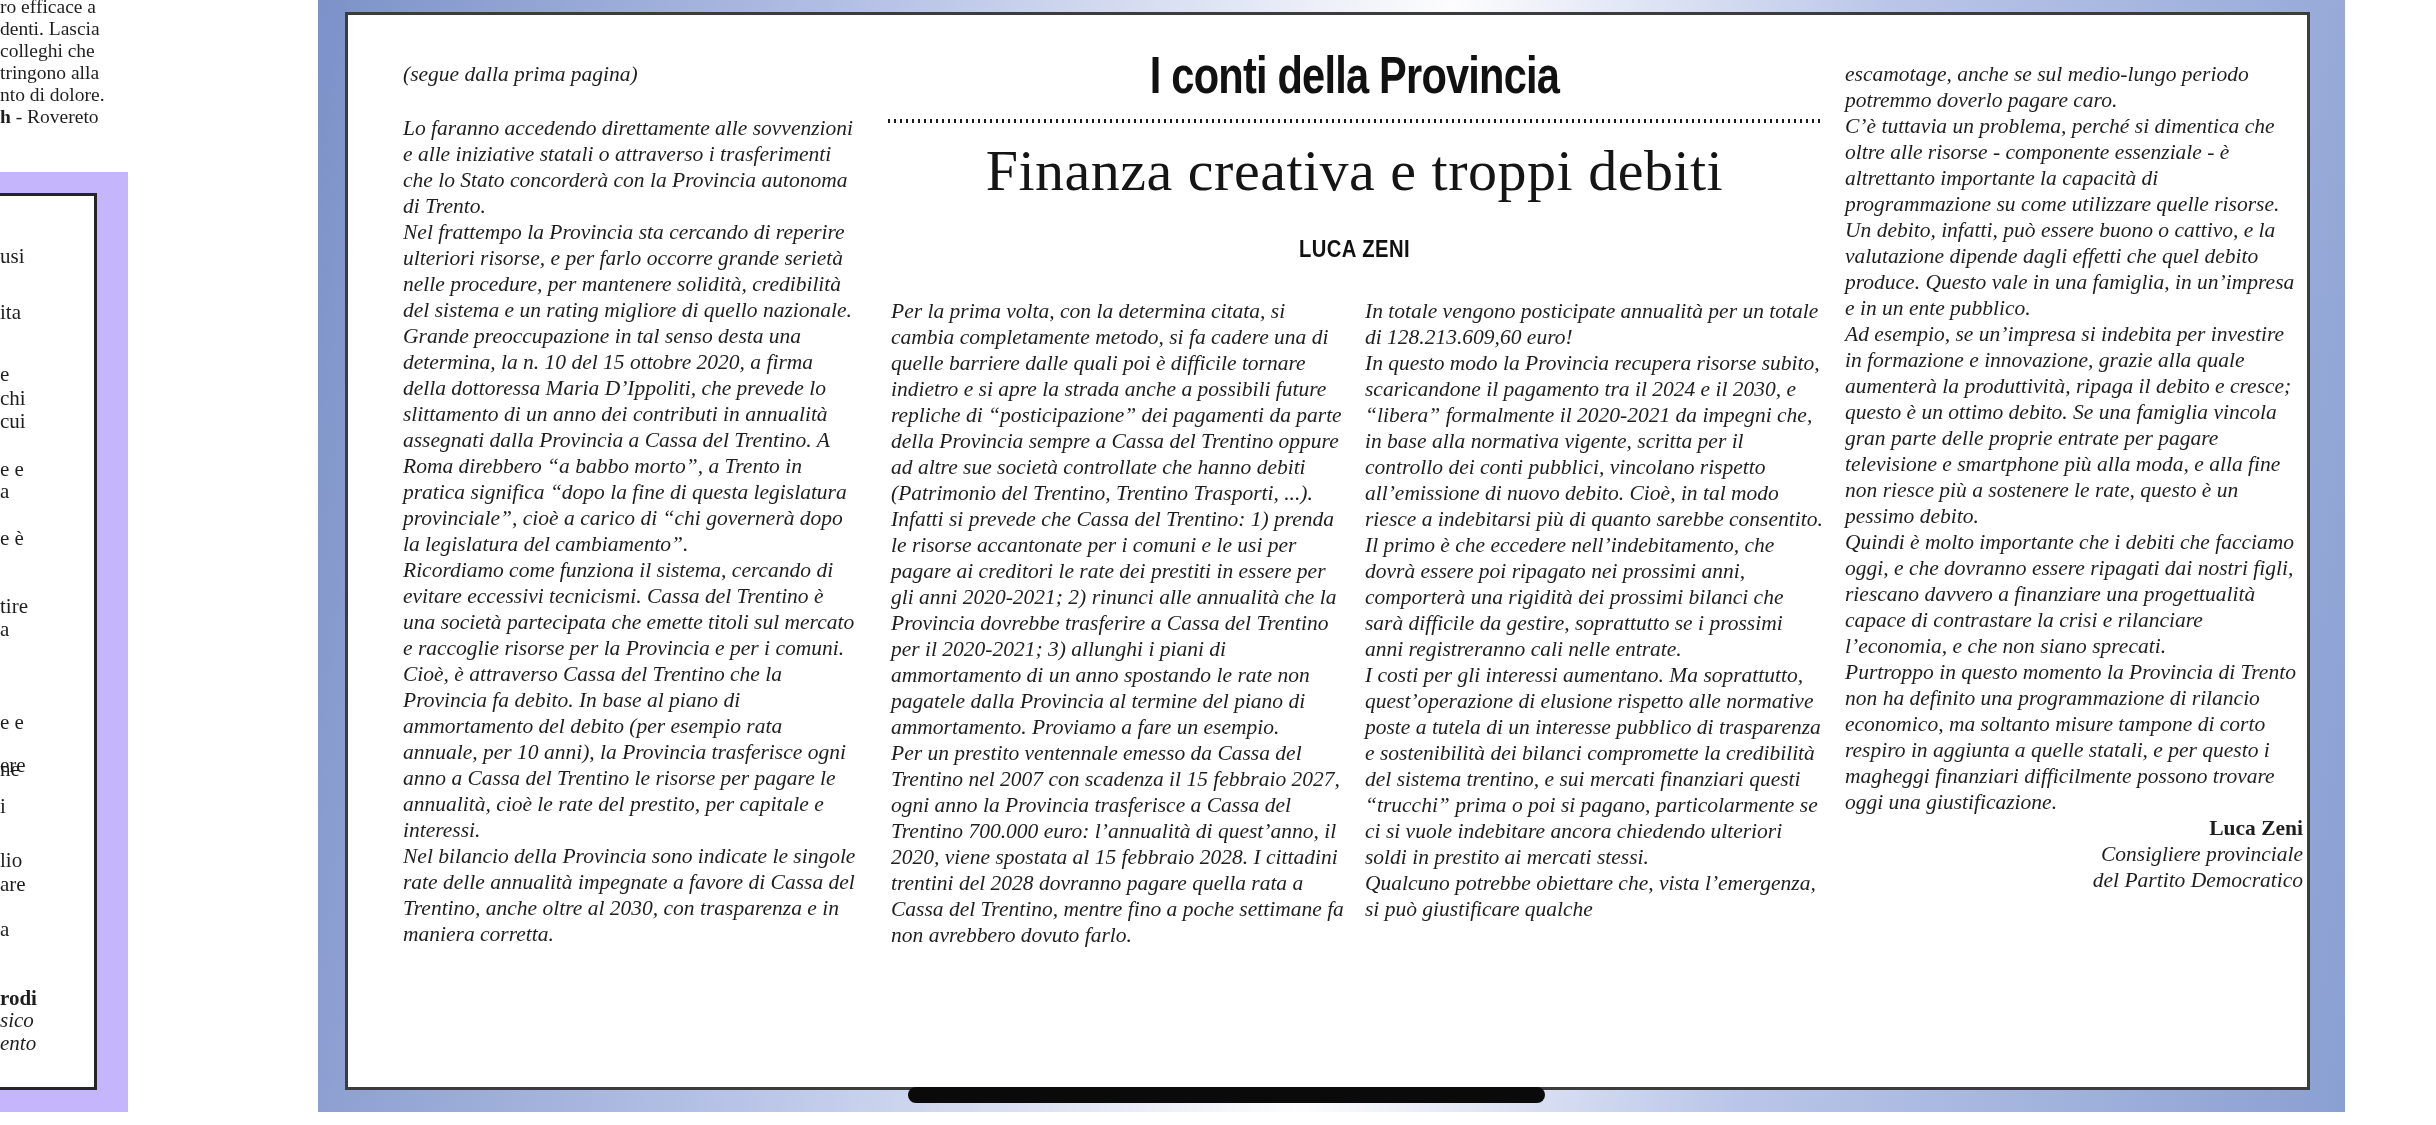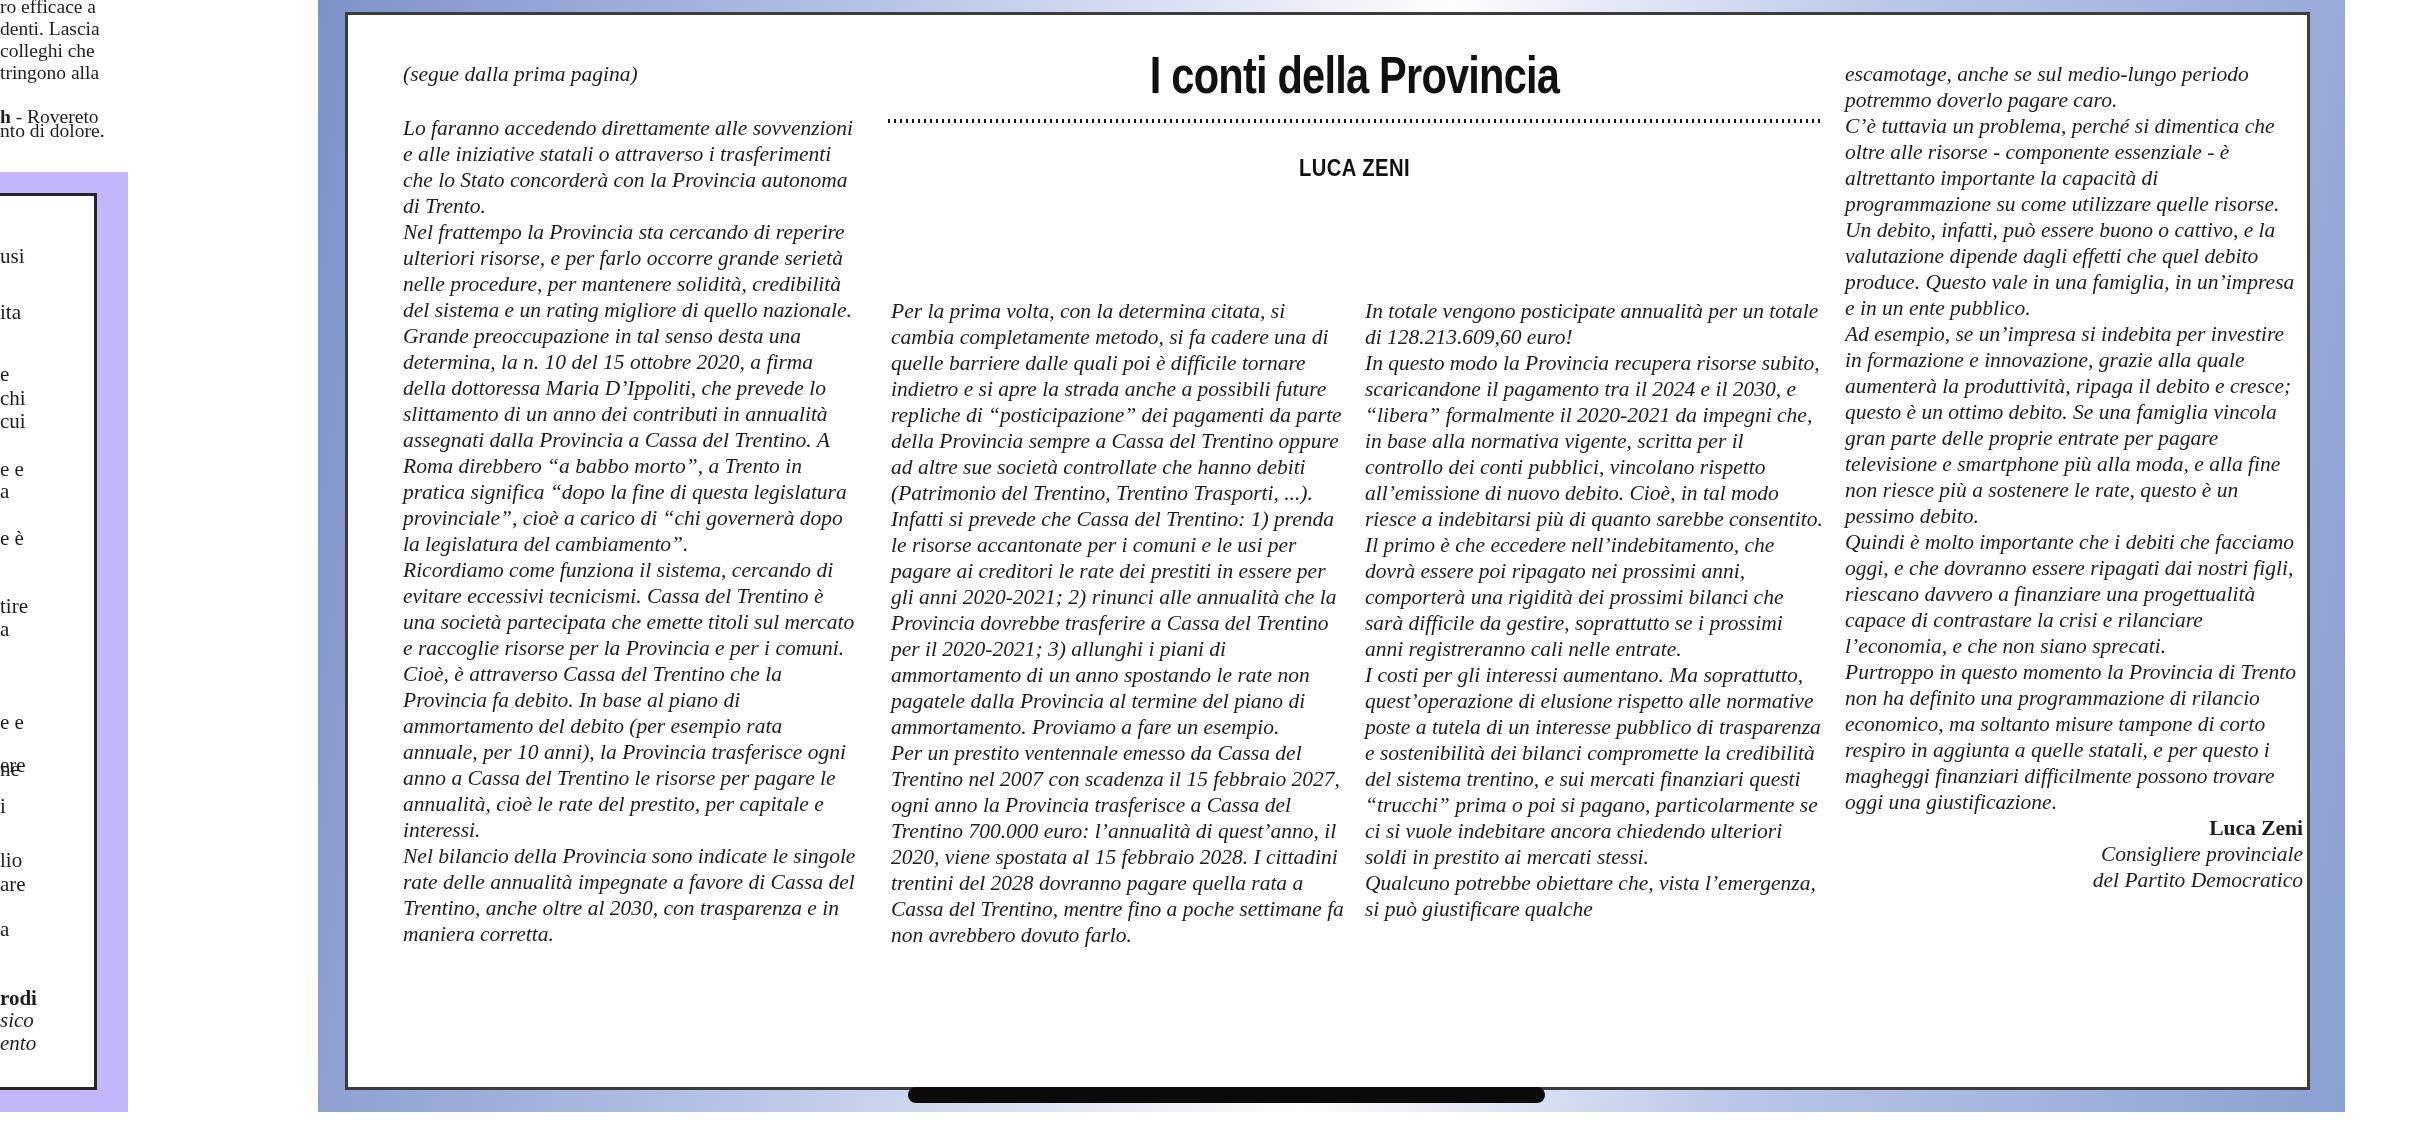--- a/index.html
+++ b/index.html
@@ -48,21 +48,21 @@
 <body>
 
 <div id="screen">
 
   <div id="left-strip">
     <div id="frag-top">
         <span class="frag" style="top: -4px;">ro efficace a</span>
         <span class="frag" style="top: 18px;">denti. Lascia</span>
         <span class="frag" style="top: 40px;">colleghi che</span>
         <span class="frag" style="top: 62px;">tringono alla</span>
-        <span class="frag" style="top: 84px; margin-top: 36px;">nto di dolore.</span>
+        <span class="frag" style="top: 84px;">nto di dolore.</span>
         <span class="frag" style="top: 106px;"><b>h</b> - Rovereto</span>
       </div>
     <div id="beige-panel">
       <div id="inner-box">
           <span class="frag" style="top: 48px;">usi</span>
           <span class="frag" style="top: 104px;">ita</span>
           <span class="frag" style="top: 166px;">e</span>
           <span class="frag" style="top: 190px;">chi</span>
           <span class="frag" style="top: 213px;">cui</span>
           <span class="frag" style="top: 261px;">e e</span>
@@ -92,20 +92,21 @@
         <p>Lo faranno accedendo direttamente alle sovvenzioni e alle iniziative statali o attraverso i trasferimenti che lo Stato concorderà con la Provincia autonoma di Trento.</p>
           <p>Nel frattempo la Provincia sta cercando di reperire ulteriori risorse, e per farlo occorre grande serietà nelle procedure, per mantenere solidità, credibilità del sistema e un rating migliore di quello nazionale.</p>
           <p>Grande preoccupazione in tal senso desta una determina, la n. 10 del 15 ottobre 2020, a firma della dottoressa Maria D’Ippoliti, che prevede lo slittamento di un anno dei contributi in annualità assegnati dalla Provincia a Cassa del Trentino. A Roma direbbero “a babbo morto”, a Trento in pratica significa “dopo la fine di questa legislatura provinciale”, cioè a carico di “chi governerà dopo la legislatura del cambiamento”.</p>
           <p>Ricordiamo come funziona il sistema, cercando di evitare eccessivi tecnicismi. Cassa del Trentino è una società partecipata che emette titoli sul mercato e raccoglie risorse per la Provincia e per i comuni. Cioè, è attraverso Cassa del Trentino che la Provincia fa debito. In base al piano di ammortamento del debito (per esempio rata annuale, per 10 anni), la Provincia trasferisce ogni anno a Cassa del Trentino le risorse per pagare le annualità, cioè le rate del prestito, per capitale e interessi.</p>
           <p>Nel bilancio della Provincia sono indicate le singole rate delle annualità impegnate a favore di Cassa del Trentino, anche oltre al 2030, con trasparenza e in maniera corretta.</p>
       </div>
 
       <div id="header">
         <h1 id="kicker">I conti della Provincia</h1>
         <div id="dotted-rule"></div>
+        <h2 id="headline">Finanza creativa e troppi debiti</h2>
         <div id="byline">LUCA ZENI</div>
       </div>
 
       <div id="col2" class="col">
         <p>Per la prima volta, con la determina citata, si cambia completamente metodo, si fa cadere una di quelle barriere dalle quali poi è difficile tornare indietro e si apre la strada anche a possibili future repliche di “posticipazione” dei pagamenti da parte della Provincia sempre a Cassa del Trentino oppure ad altre sue società controllate che hanno debiti (Patrimonio del Trentino, Trentino Trasporti, ...).</p>
           <p>Infatti si prevede che Cassa del Trentino: 1) prenda le risorse accantonate per i comuni e le usi per pagare ai creditori le rate dei prestiti in essere per gli anni 2020-2021; 2) rinunci alle annualità che la Provincia dovrebbe trasferire a Cassa del Trentino per il 2020-2021; 3) allunghi i piani di ammortamento di un anno spostando le rate non pagatele dalla Provincia al termine del piano di ammortamento. Proviamo a fare un esempio.</p>
           <p>Per un prestito ventennale emesso da Cassa del Trentino nel 2007 con scadenza il 15 febbraio 2027, ogni anno la Provincia trasferisce a Cassa del Trentino 700.000 euro: l’annualità di quest’anno, il 2020, viene spostata al 15 febbraio 2028. I cittadini trentini del 2028 dovranno pagare quella rata a Cassa del Trentino, mentre fino a poche settimane fa non avrebbero dovuto farlo.</p>
       </div>
 
       <div id="col3" class="col">

